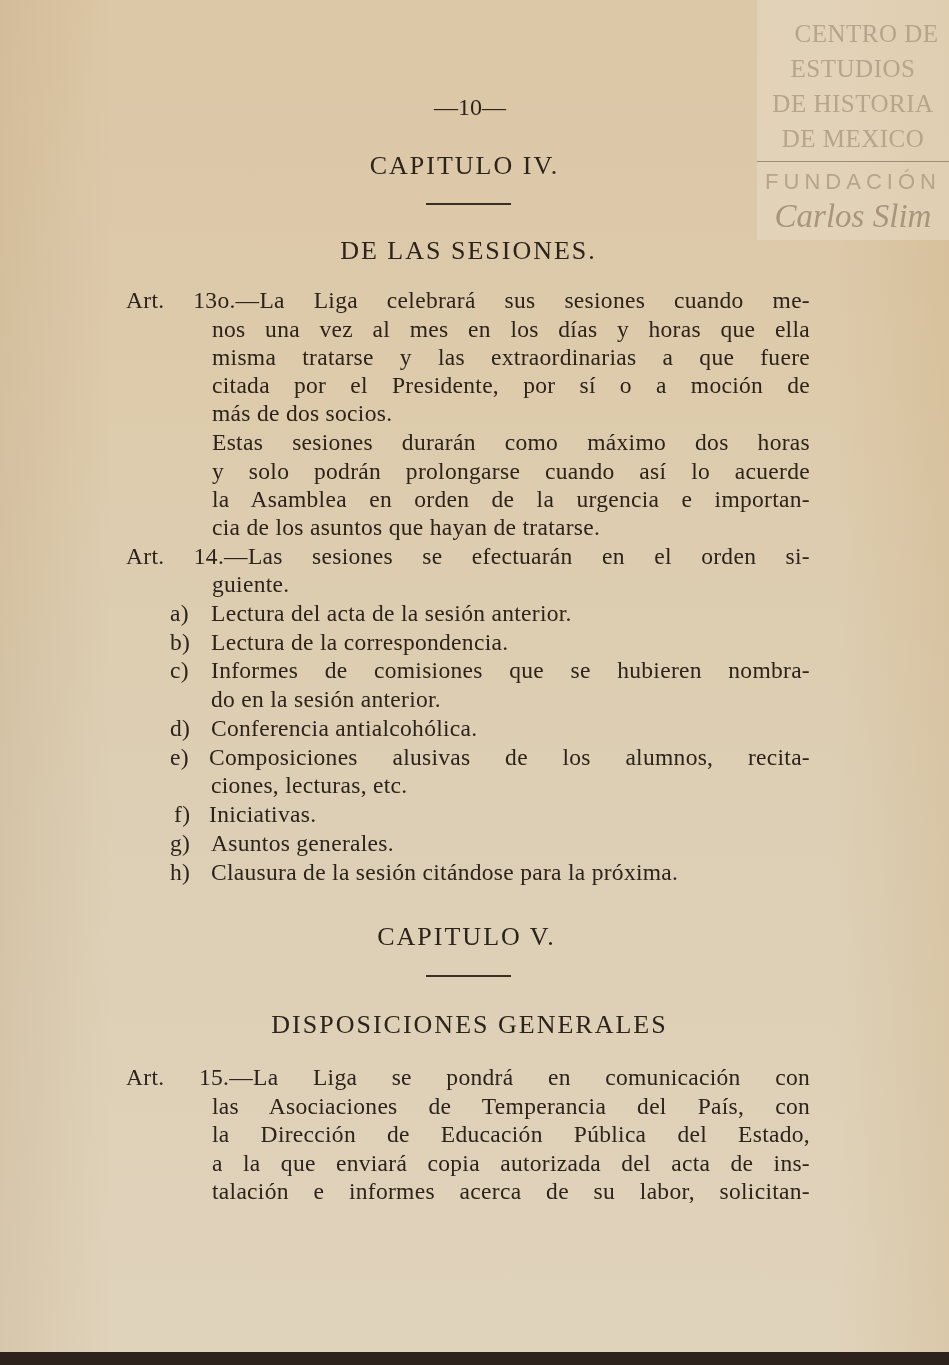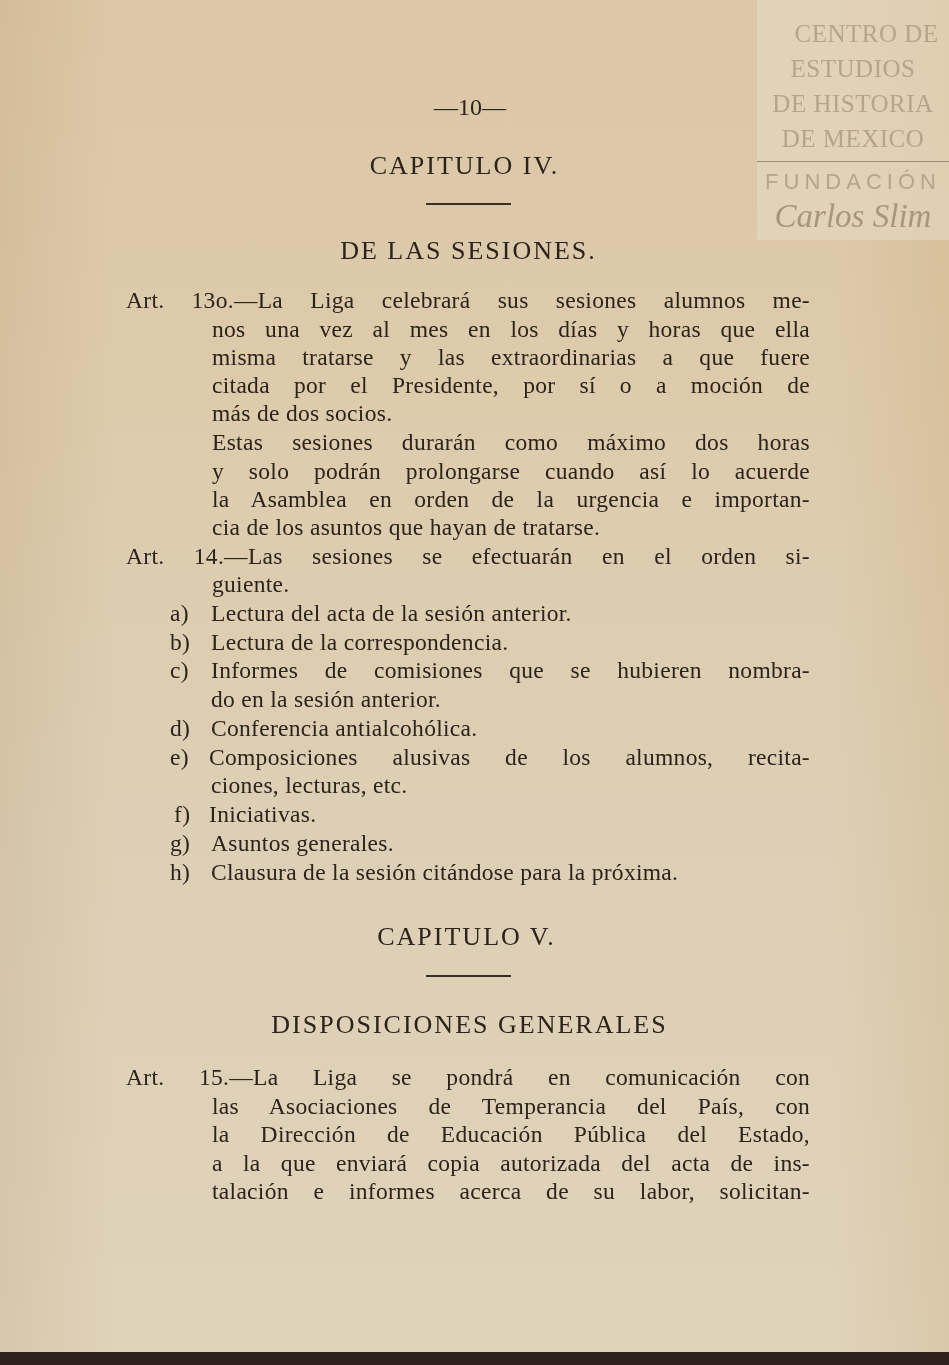--- a/index.html
+++ b/index.html
@@ -59,21 +59,21 @@
     <div class="fund">FUNDACIÓN</div>
     <div class="sig">Carlos Slim</div>
   </div>
 
   <div class="txt pnum">—10—</div>
 
   <div class="txt center cap" style="top:143px; left:-10px;">CAPITULO IV.</div>
   <div class="rule" style="left:426px; top:203px; width:85px;"></div>
   <div class="txt center sec" style="top:228px; left:-6px;">DE LAS SESIONES.</div>
 
-  <div class="line first just" style="top:287px;">Art. 13o.—La Liga celebrará sus sesiones alumnos me-</div>
+  <div class="line first just" style="top:287px;">Art. 13o.—La Liga celebrará sus sesiones cuando me-</div>
   <div class="line body just" style="top:316px;">nos una vez al mes en los días y horas que ella</div>
   <div class="line body just" style="top:344px;">misma tratarse y las extraordinarias a que fuere</div>
   <div class="line body just" style="top:372px;">citada por el Presidente, por sí o a moción de</div>
   <div class="line body just" style="top:429px;">Estas sesiones durarán como máximo dos horas</div>
   <div class="line body" style="top:400px;">más de dos socios.</div>
   <div class="line body just" style="top:458px;">y solo podrán prolongarse cuando así lo acuerde</div>
   <div class="line body just" style="top:486px;">la Asamblea en orden de la urgencia e importan-</div>
   <div class="line body" style="top:514px;">cia de los asuntos que hayan de tratarse.</div>
 
   <div class="line first just" style="top:543px;">Art. 14.—Las sesiones se efectuarán en el orden si-</div>

